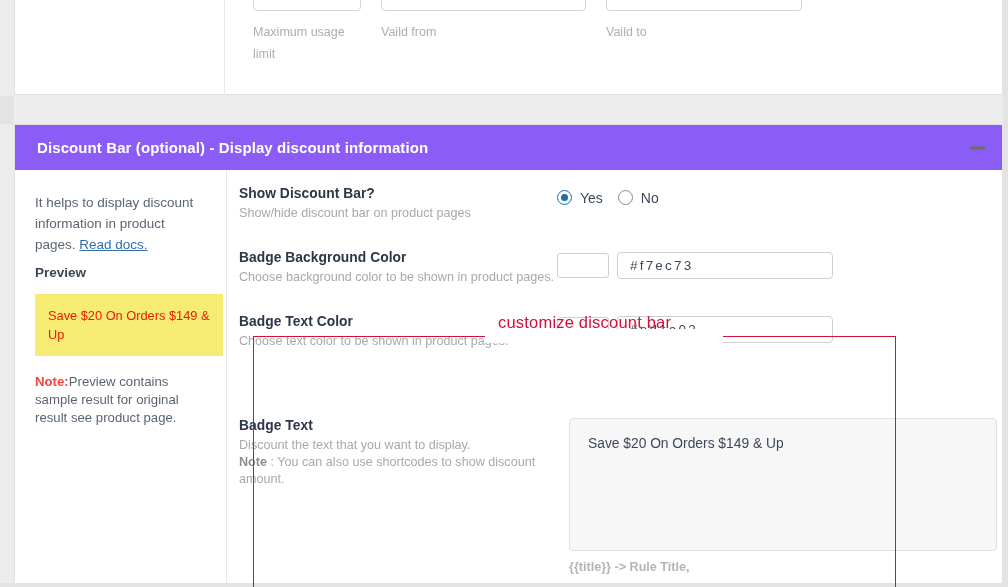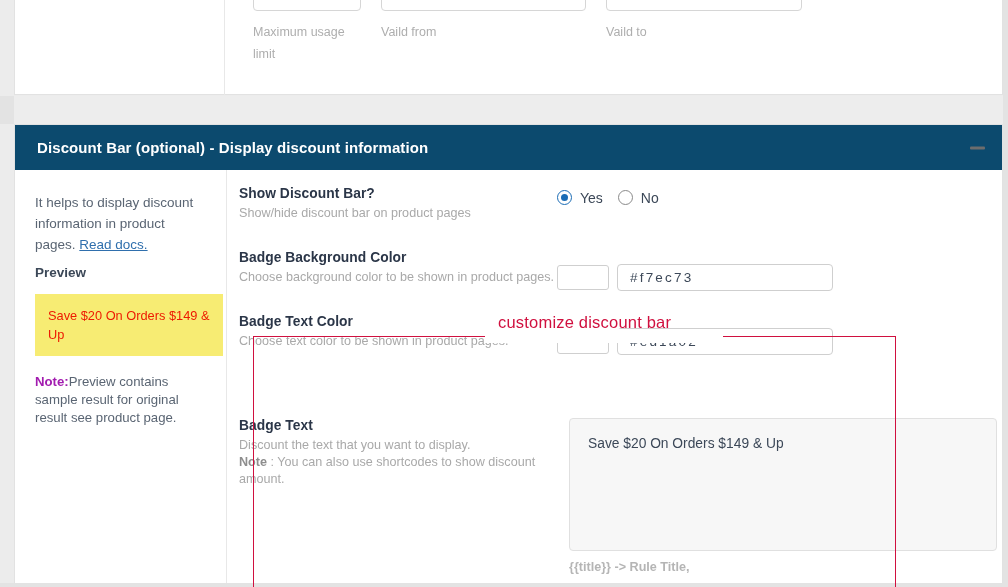--- a/index.html
+++ b/index.html
@@ -148,21 +148,21 @@
     font-size: 12.8px;
     line-height: 19px;
     padding: 12px 12px 12px 13px;
   }
   .note-text {
     margin-top: 17px;
     font-size: 13.2px;
     line-height: 18px;
     color: #5a6573;
   }
-  .note-text b { color: #a21caf; }
+  .note-text b { color: #ef4444; }
 
   .form-col {
     position: relative;
     flex: 1 1 auto;
     padding: 0;
   }
 
   
   .form-row {
     position: absolute;
@@ -221,21 +221,21 @@
     color: #3c4858;
     margin: 0 12px 0 5px;
     cursor: pointer;
   }
 
   
   .color-control {
     display: flex;
     align-items: center;
     gap: 8px;
-    margin-top: 14px;
+    margin-top: 2px;
   }
   .swatch-box {
     width: 52px; height: 25px;
     border: 1px solid #cfcfcf;
     border-radius: 3px;
     background: #fff;
     padding: 3px;
     cursor: pointer;
   }
   .swatch-fill { width: 100%; height: 100%; }
@@ -341,21 +341,21 @@
         </div>
 
       </div>
     </div>
   </div>
 
   <div class="gap-strip"></div>
 
   <div class="card-main">
 
-    <div class="panel-header" style="background: #0c4a6e; text-align: right;">
+    <div class="panel-header" style="background: #8b5cf6; text-align: right;">
       <div class="panel-header-title">Discount Bar (optional) - Display discount information</div>
       <div class="collapse-icon"></div>
     </div>
 
     <div class="panel-body">
 
       <div class="info-col">
         <div class="info-text">
           <span>It helps to display discount information in product pages.</span>
           <a class="read-docs">Read docs.</a>

